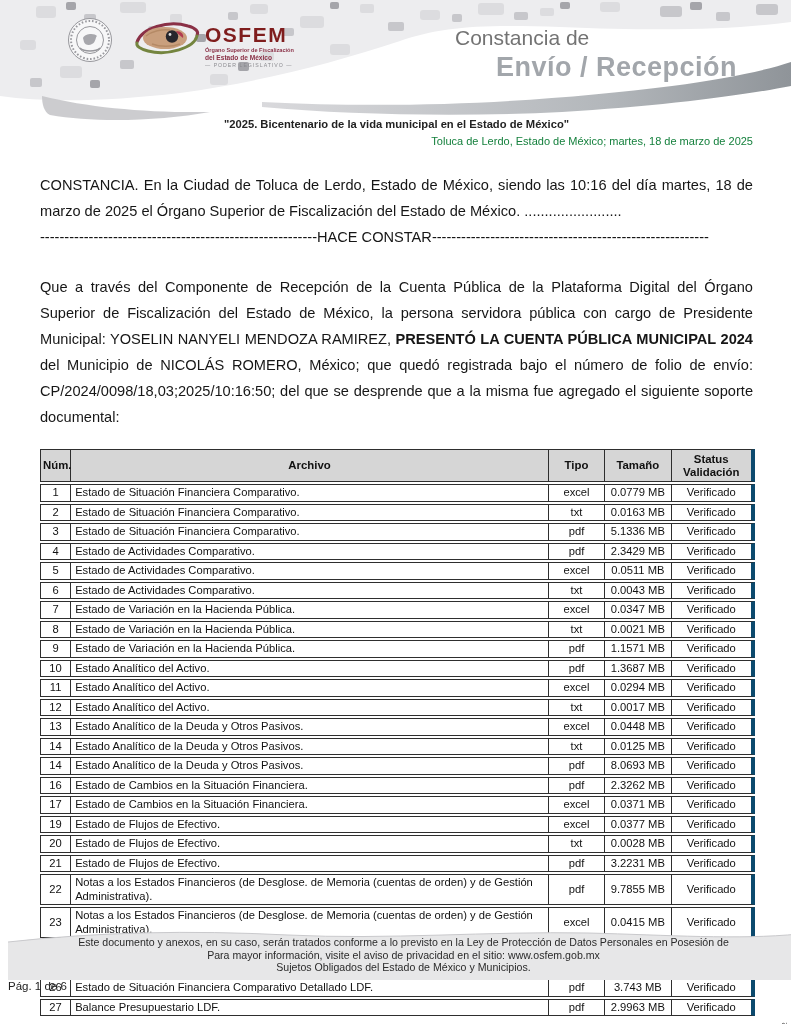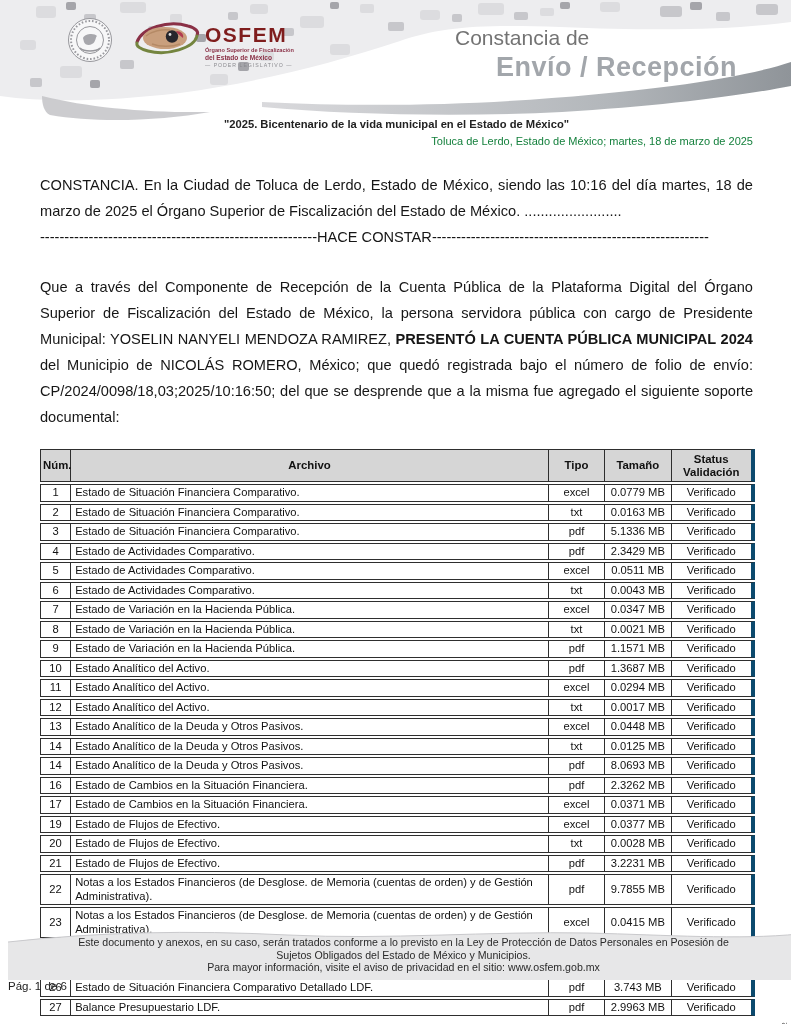--- a/index.html
+++ b/index.html
@@ -377,19 +377,19 @@
   </table>
 </div>
 
 <div class="footer">
   <svg class="footer-band" width="791" height="52" viewBox="0 0 791 52">
     <path d="M0,14 C90,4 180,2 280,7 C380,12 480,3 580,5 C660,7 730,12 791,6 L791,52 L0,52 Z" fill="#e7e7e8"></path>
     <path d="M0,14 C90,4 180,2 280,7 C380,12 480,3 580,5 C660,7 730,12 791,6" fill="none" stroke="#c9c9cc" stroke-width="1"></path>
   </svg>
   <div class="footer-text">
     <div>Este documento y anexos, en su caso, serán tratados conforme a lo previsto en la Ley de Protección de Datos Personales en Posesión de</div>
+    <div>Para mayor información, visite el aviso de privacidad en el sitio: www.osfem.gob.mx</div>
     <div>Sujetos Obligados del Estado de México y Municipios.</div>
-    <div>Para mayor información, visite el aviso de privacidad en el sitio: www.osfem.gob.mx</div>
   </div>
   <div class="page-indicator">Pág. 1 de  6</div>
 </div>
 
 <div class="hash">Hash: 798c5ec26c7ef0dc98f14bb53d067e23d4ed15dab2b741bd39932114acbddee2</div>
 
 </body></html>

